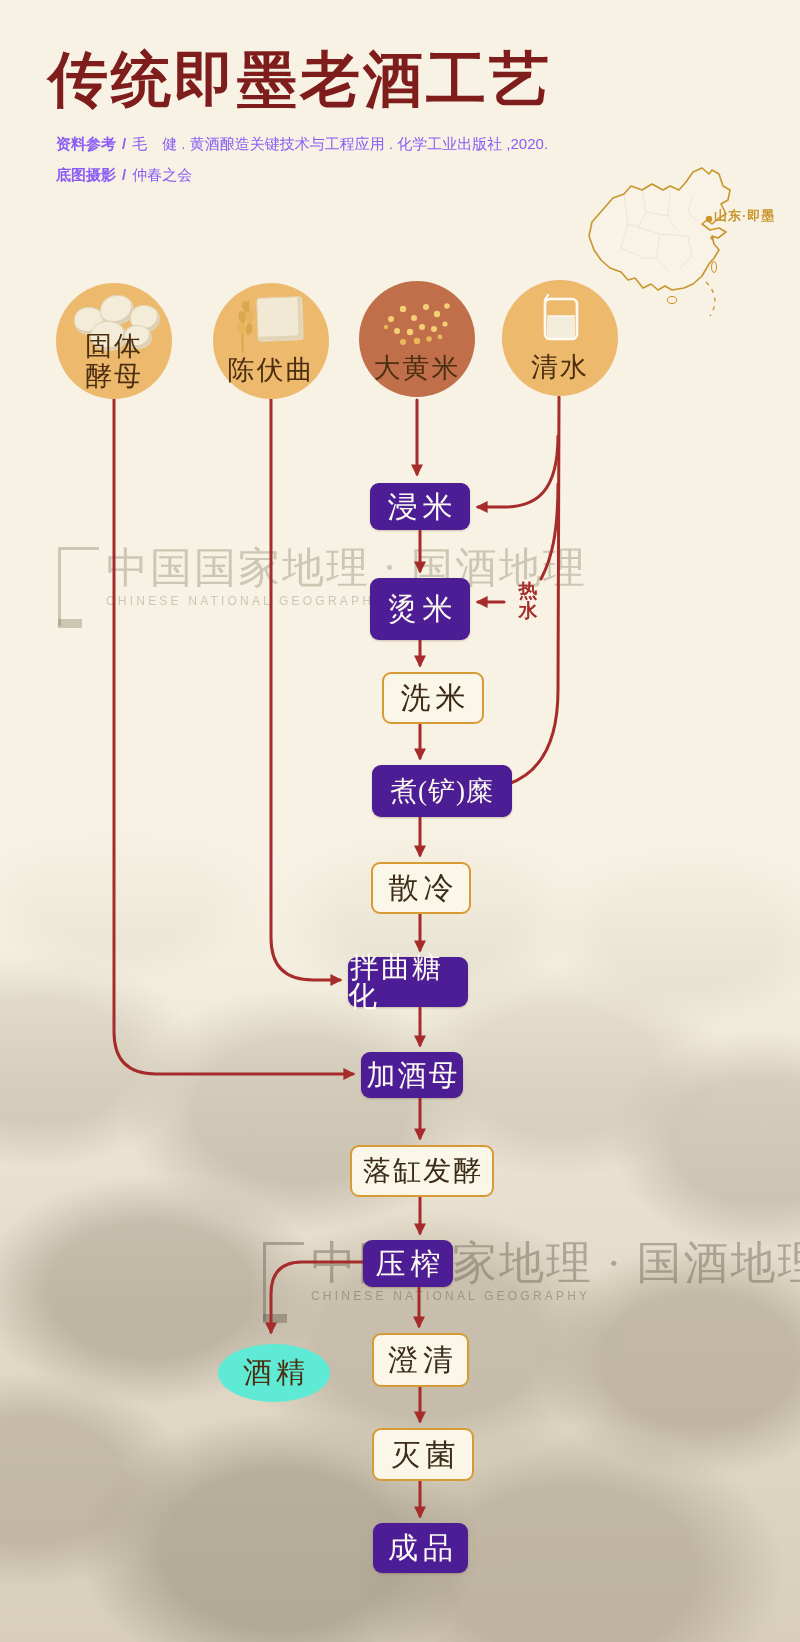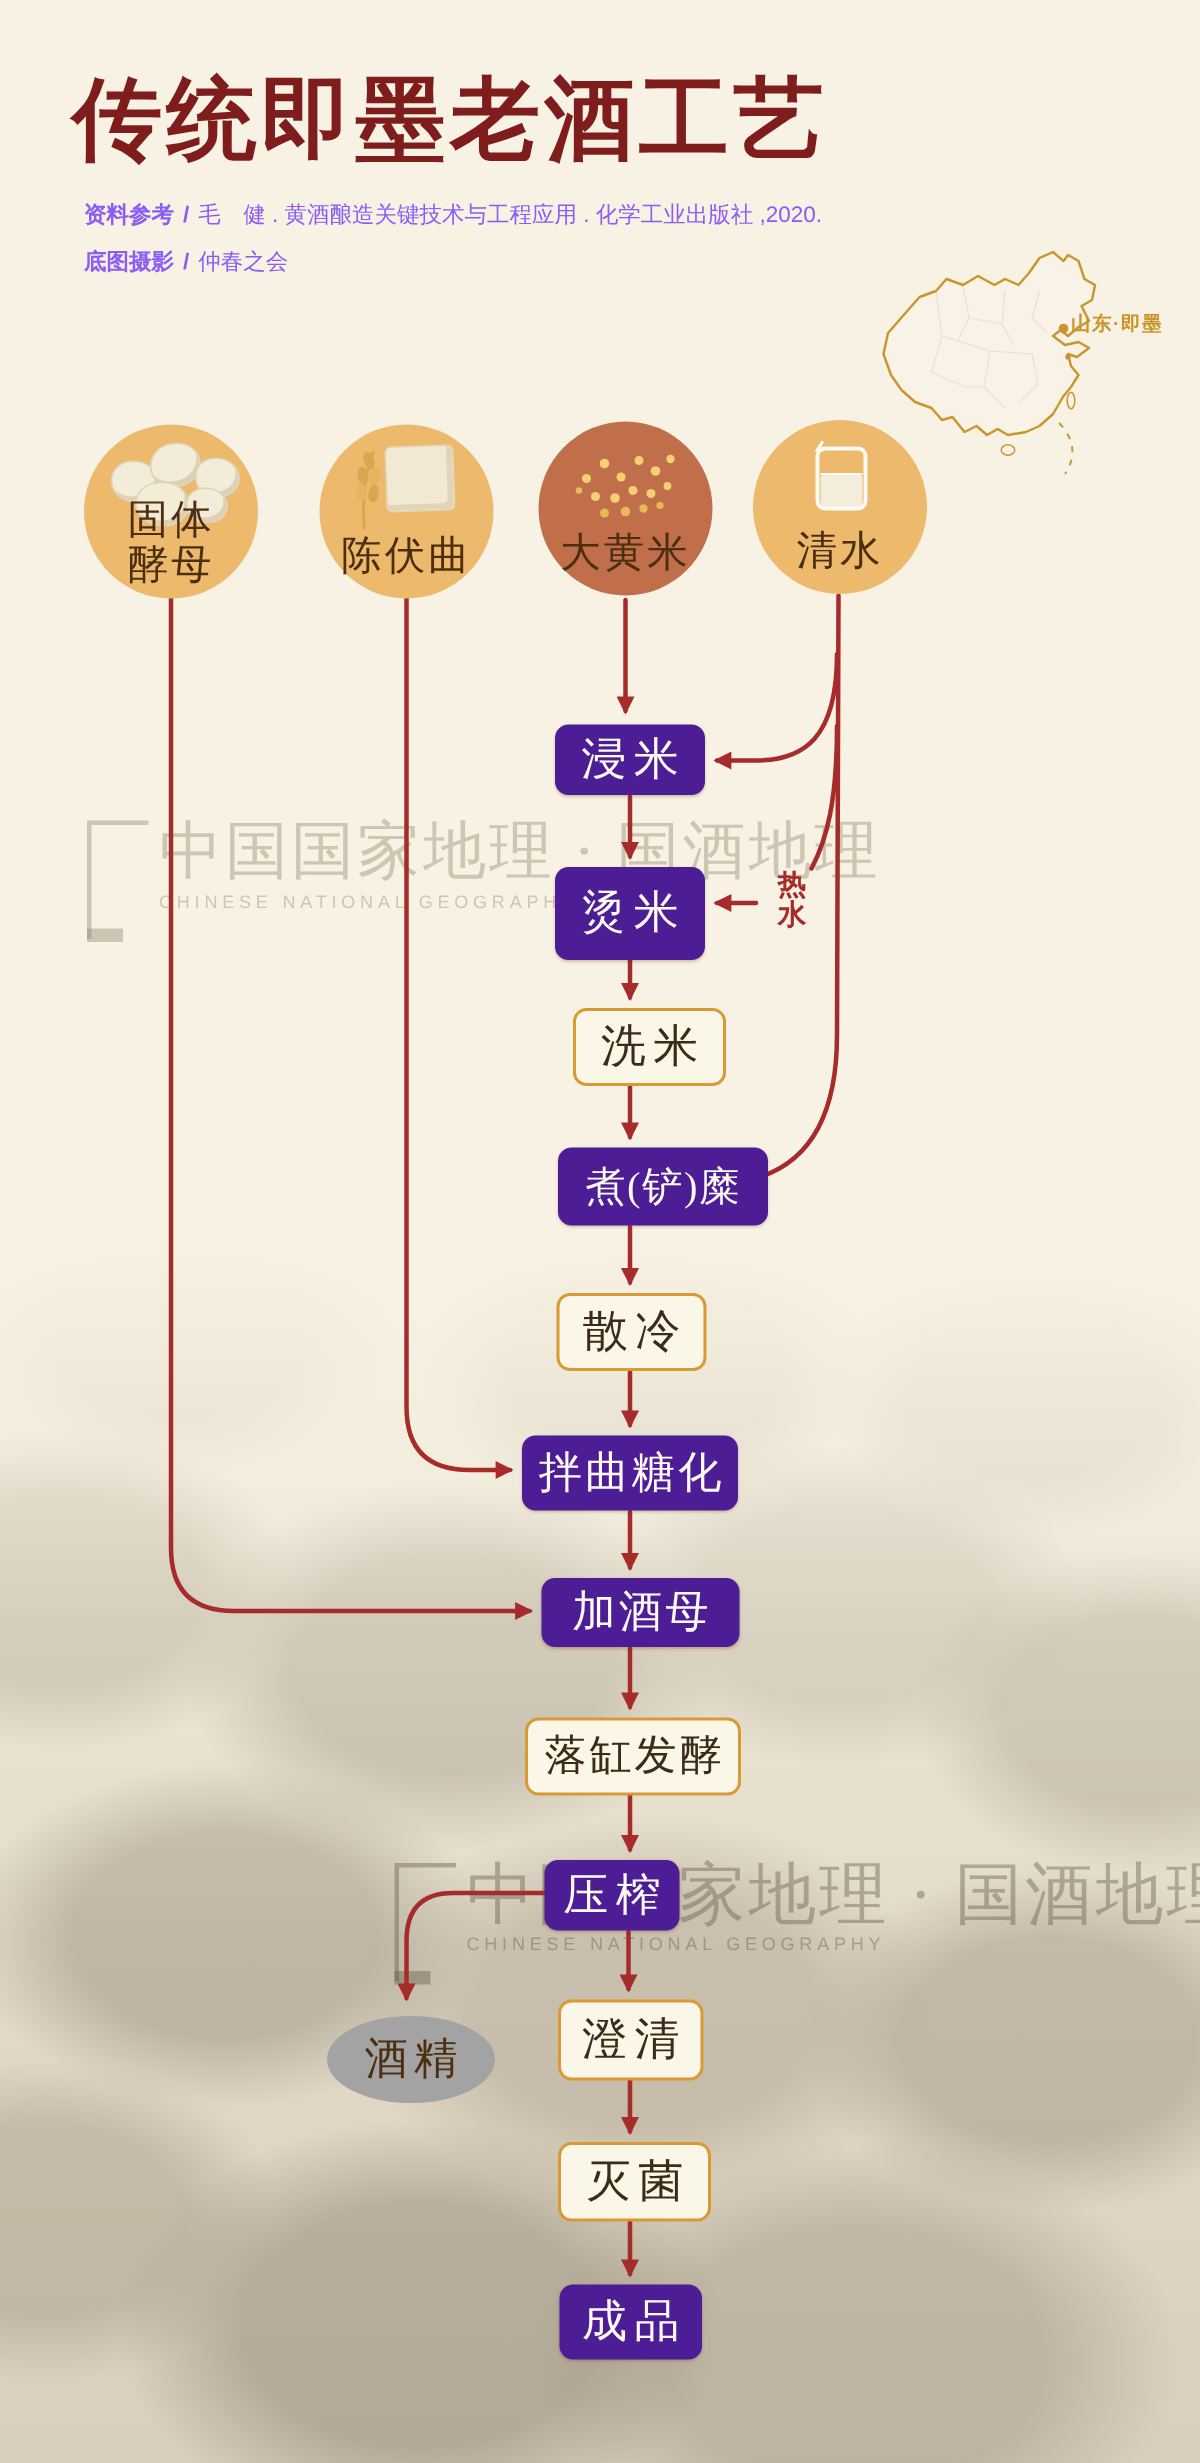--- a/index.html
+++ b/index.html
@@ -73,33 +73,33 @@
   
   .box{position:absolute;display:flex;align-items:center;justify-content:center;z-index:4;
     border-radius:9px;font-size:30px;letter-spacing:5px;text-indent:5px;line-height:1;}
   .filled{background:#4c1d95;color:#fdfaf2;box-shadow:0 1px 2px rgba(90,40,10,.25);}
   .outline{background:#faf6e8;border:2.5px solid #d89a35;color:#3c2c17;}
   .s0{left:370px;top:483px;width:100px;height:47px;}
   .s1{left:370px;top:578px;width:100px;height:62px;}
   .s2{left:370px;top:672px;width:98px;height:48px;margin-left:12px;}
   .s3{left:350px;top:765px;width:140px;height:52px;font-size:27px;letter-spacing:1px;text-indent:0;margin-left:22px;}
   .s4{left:371px;top:862px;width:96px;height:48px;}
-  .s5{left:348px;top:957px;width:144px;height:50px;font-size:29px;letter-spacing:2px;text-indent:2px;}
-  .s6{left:361px;top:1052px;width:132px;height:46px;font-size:29px;letter-spacing:2px;text-indent:2px;}
+  .s5{left:348px;top:957px;width:120px;height:50px;font-size:29px;letter-spacing:2px;text-indent:2px;}
+  .s6{left:361px;top:1052px;width:102px;height:46px;font-size:29px;letter-spacing:2px;text-indent:2px;}
   .s7{left:350px;top:1145px;width:140px;height:48px;font-size:28px;letter-spacing:2px;text-indent:2px;}
   .s8{left:363px;top:1240px;width:90px;height:47px;}
   .s9{left:372px;top:1333px;width:93px;height:50px;}
   .s10{left:372px;top:1428px;width:98px;height:49px;}
   .s11{left:373px;top:1523px;width:95px;height:50px;}
 
   .hot-water{position:absolute;left:516px;top:581px;width:24px;z-index:4;
     font-weight:bold;font-size:19px;line-height:20px;color:#a62b2b;
     text-align:center;word-break:break-all;letter-spacing:0;}
   .byproduct{position:absolute;left:218px;top:1344px;width:112px;height:58px;border-radius:50%;
-    background:#a3a3a3;display:flex;align-items:center;justify-content:center;z-index:4;
+    background:#5eead4;display:flex;align-items:center;justify-content:center;z-index:4;
     font-size:29px;letter-spacing:4px;text-indent:4px;color:#4b2f10;}
 
   .connectors{position:absolute;left:0;top:0;z-index:3;pointer-events:none;}
 </style>
 </head>
 <body>
 
 <div class="canvas">
 
   <div class="photo"></div>

